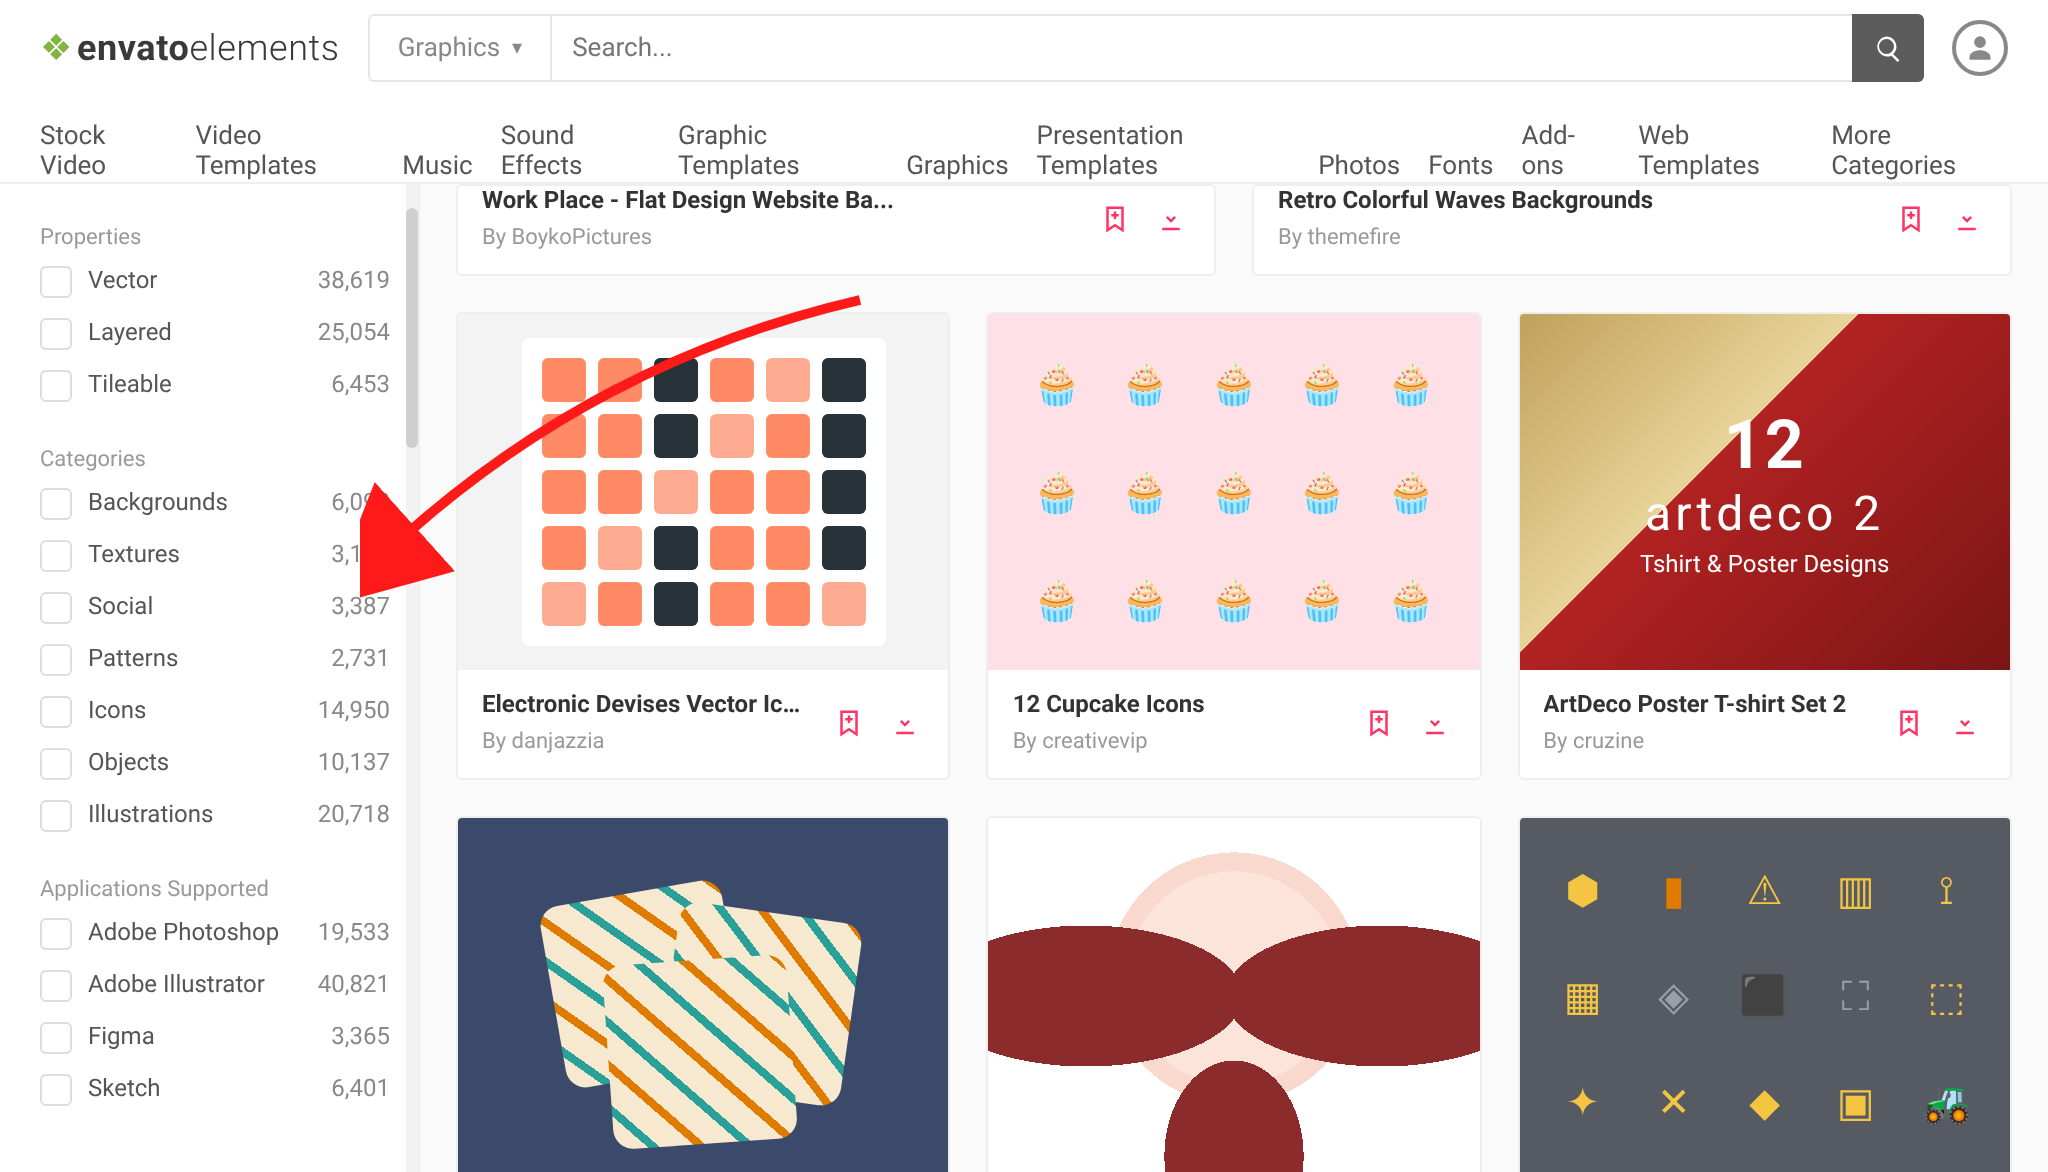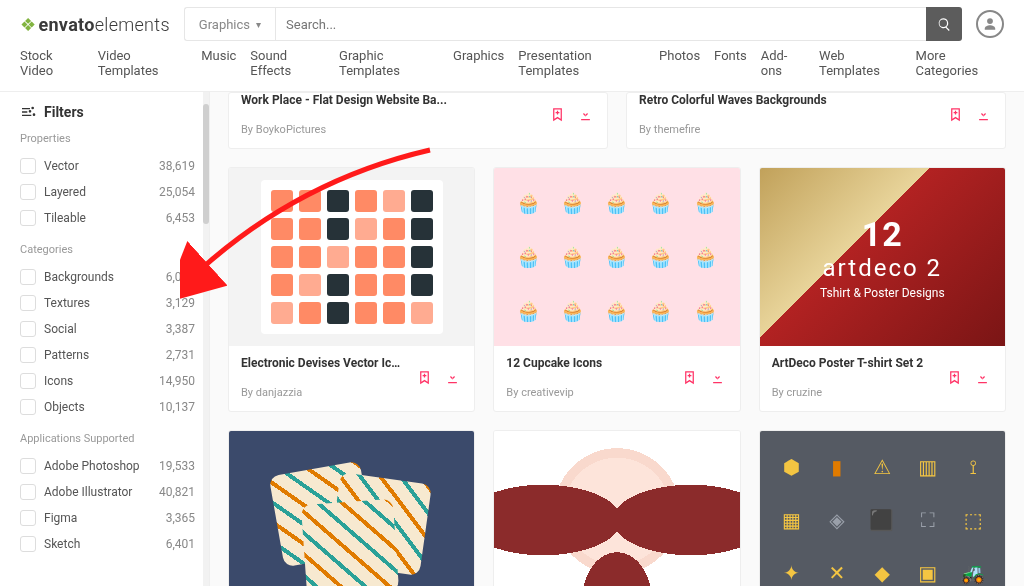--- a/index.html
+++ b/index.html
@@ -15,49 +15,49 @@
 .catsel{display:flex;align-items:center;height:34px;padding:0 14px;color:#888;font-size:13px;border:1px solid #e6e6e6;border-right:none;border-radius:3px 0 0 3px;cursor:pointer}
 .catsel span.chev{margin-left:6px;font-size:10px}
 .searchwrap{display:flex;flex:1;min-width:0}
 .search{flex:1;height:34px;border:1px solid #e6e6e6;border-right:none;padding:0 10px;font-size:13px;outline:none}
 .searchbtn{width:36px;height:34px;background:#5c5c5c;color:#fff;border:none;border-radius:0 3px 3px 0;display:flex;align-items:center;justify-content:center;cursor:pointer}
 .searchbtn svg{width:15px;height:15px;fill:#fff}
 .profilebtn{width:28px;height:28px;border:2px solid #888;border-radius:50%;display:flex;align-items:center;justify-content:center;margin-left:auto;cursor:pointer}
 .profilebtn svg{width:14px;height:14px;fill:#888}
 
 
-.nav{display:flex;align-items:flex-start;height:44px;padding:0 20px;gap:14px;border-bottom:1px solid #eee;font-size:13px}
+.nav{display:flex;align-items:flex-end;height:44px;padding:0 20px;gap:14px;border-bottom:1px solid #eee;font-size:13px}
 .nav a{color:#555;cursor:pointer}
 .nav .more{margin-left:auto}
 
 
 .main{display:flex;height:calc(586px - 92px)}
 .sidebar{width:210px;flex:none;border-right:1px solid #eee;overflow-y:auto;padding:8px 14px 20px 20px;position:relative}
 .sidebar-head{display:flex;align-items:center;font-weight:700;font-size:14px;color:#333;margin:4px 0 10px}
 .sidebar-head svg{width:16px;height:16px;margin-right:8px;fill:#333}
 .group-label{font-size:11px;color:#999;margin:12px 0 8px}
-.frow{display:flex;align-items:center;height:26px;cursor:pointer}
+.frow{display:flex;height:26px;cursor:pointer}
 .fbox{width:16px;height:16px;border:1px solid #ddd;border-radius:3px;margin-right:8px;flex:none}
 .fname{flex:1;color:#555;font-size:12px;white-space:nowrap;overflow:hidden;text-overflow:ellipsis}
 .fcount{color:#888;font-size:12px}
 
 
 .scrolltrack{position:absolute;right:0;top:0;bottom:0;width:6px;background:#f2f2f2}
 .scrollthumb{position:absolute;right:0;top:12px;width:6px;height:120px;background:#cfcfcf;border-radius:3px}
 
 
 .grid{flex:1;overflow:auto;background:#fafafa;padding:0 18px 20px}
 .row{display:flex;gap:18px;margin-bottom:18px}
 .row.partial .card-meta{padding-top:0}
 .card{flex:1;background:#fff;border:1px solid #eee;border-radius:3px;overflow:hidden;min-width:0}
 .thumb{height:178px;background:#f3f3f3;display:flex;align-items:center;justify-content:center;position:relative}
 .card-meta{display:flex;align-items:center;padding:10px 12px 12px;gap:8px}
 .meta-text{flex:1;min-width:0}
 .title{font-size:12px;font-weight:700;color:#333;white-space:nowrap;overflow:hidden;text-overflow:ellipsis}
-.author{font-size:11px;color:#999;margin-top:16px}
+.author{font-size:11px;color:#999;margin-top:5px}
 .cardbtn{width:20px;height:20px;display:flex;align-items:center;justify-content:center;cursor:pointer}
 .cardbtn svg{width:15px;height:15px;fill:none;stroke:#ff3366;stroke-width:2}
 .cardbtn.dl svg{fill:#ff3366;stroke:none}
 
 
 .th-icons{display:grid;grid-template-columns:repeat(6,22px);grid-auto-rows:22px;gap:6px;background:#fff;padding:10px;border-radius:4px}
 .th-icons span{background:#ff8a65;border-radius:3px}
 .th-icons span:nth-child(3n){background:#263238}
 .th-icons span:nth-child(5n){background:#ffab91}
 
@@ -128,26 +128,20 @@
   <a>Photos</a>
   <a>Fonts</a>
   <a>Add-ons</a>
   <a>Web Templates</a>
   <a class="more">More Categories</a>
 </div>
 
 <div class="main">
 
   <aside class="sidebar">
-    <div class="sidebar-head">
-      <svg viewBox="0 0 24 24">
-          <path d="M3 6h12v2H3zM3 11h8v2H3zM3 16h14v2H3zM19 4a2 2 0 110 4 2 2 0 010-4zM15 9a2 2 0 110 4 2 2 0 010-4zM21 14a2 2 0 110 4 2 2 0 010-4z"></path>
-        </svg>
-      <span>Filters</span>
-    </div>
 
     <div class="group-label">Properties</div>
     <div class="frow">
         <div class="fbox"></div>
         <span class="fname">Vector</span>
         <span class="fcount">38,619</span>
       </div>
     <div class="frow">
         <div class="fbox"></div>
         <span class="fname">Layered</span>
@@ -182,20 +176,25 @@
       </div>
     <div class="frow">
         <div class="fbox"></div>
         <span class="fname">Icons</span>
         <span class="fcount">14,950</span>
       </div>
     <div class="frow">
         <div class="fbox"></div>
         <span class="fname">Objects</span>
         <span class="fcount">10,137</span>
+      </div>
+    <div class="frow">
+        <div class="fbox"></div>
+        <span class="fname">Illustrations</span>
+        <span class="fcount">20,718</span>
       </div>
 
     <div class="group-label">Applications Supported</div>
     <div class="frow">
         <div class="fbox"></div>
         <span class="fname">Adobe Photoshop</span>
         <span class="fcount">19,533</span>
       </div>
     <div class="frow">
         <div class="fbox"></div>

